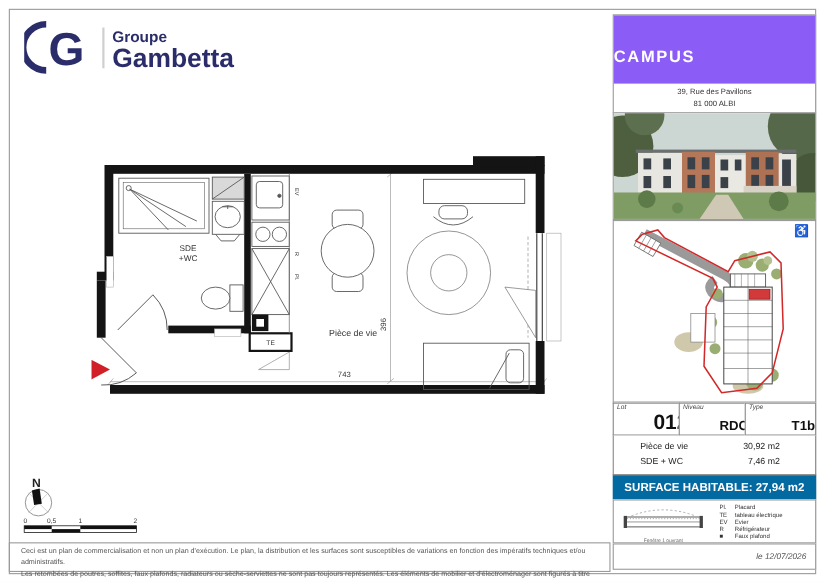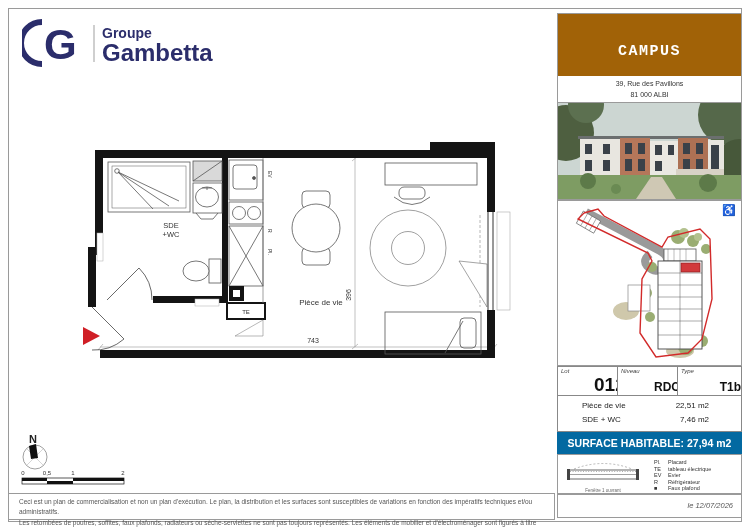--- a/index.html
+++ b/index.html
@@ -12,21 +12,21 @@
   .gambetta-logo{position:absolute;left:22px;top:15px;width:250px;height:55px;}
   .floorplan{position:absolute;left:83px;top:137px;width:445px;height:235px;}
   .compass-scale{position:absolute;left:18px;top:430px;width:130px;height:65px;}
   .legal-box{position:absolute;left:8px;top:493px;width:547px;height:27px;border:1px solid #9a9a9a;
              box-sizing:border-box;padding:3px 10px;font-size:6.5px;line-height:1.6;color:#555;}
 
   
   .right-col{position:absolute;left:557px;top:0;width:185px;height:529px;}
   .panel{position:absolute;left:0;width:185px;border:1px solid #9a9a9a;box-sizing:border-box;background:#fff;}
   .campus-panel{top:13px;height:90px;}
-  .campus-navy{height:62px;background:#a16207;display:flex;justify-content:center;align-items:center;font-family:Liberation Mono, monospace;}
+  .campus-navy{height:62px;background:#8b5cf6;display:flex;justify-content:flex-start;align-items:center;}
   .campus-word{color:#fff;font-weight:bold;font-size:15px;letter-spacing:1.5px;margin-top:12px;}
   .campus-39{color:#fff;font-weight:800;font-size:46px;letter-spacing:-3px;line-height:0.9;margin-left:2px;}
   .campus-address{text-align:center;font-size:7px;color:#333;padding-top:3px;line-height:1.55;}
   .photo-panel{top:102px;height:98px;}
   .site-panel{top:200px;height:166px;}
   .access-icon{position:absolute;right:5px;top:3px;font-size:11px;color:#555;}
   .site-svg{position:absolute;left:4px;top:6px;}
 
   .lot-header{position:absolute;left:0;top:366px;width:185px;height:30px;display:flex;}
   .lot-cell{position:relative;border:1px solid #888;border-right:none;box-sizing:border-box;background:#fff;padding-left:36px;}
@@ -330,21 +330,21 @@
       </div>
       <div class="lot-cell lot-c3">
         <span class="lot-caption">Type</span>
         <span class="lot-type">T1b PMR</span>
       </div>
     </div>
 
     <div class="lot-body">
       <div class="area-row">
         <span>Pièce de vie</span>
-        <span>22,51 m2</span>
+        <span>30,92 m2</span>
       </div>
       <div class="area-row">
         <span>SDE + WC</span>
         <span>7,46 m2</span>
       </div>
     </div>
 
     <div class="surface-bar">SURFACE HABITABLE: 27,94 m2</div>
 
     <div class="panel legend-panel">

